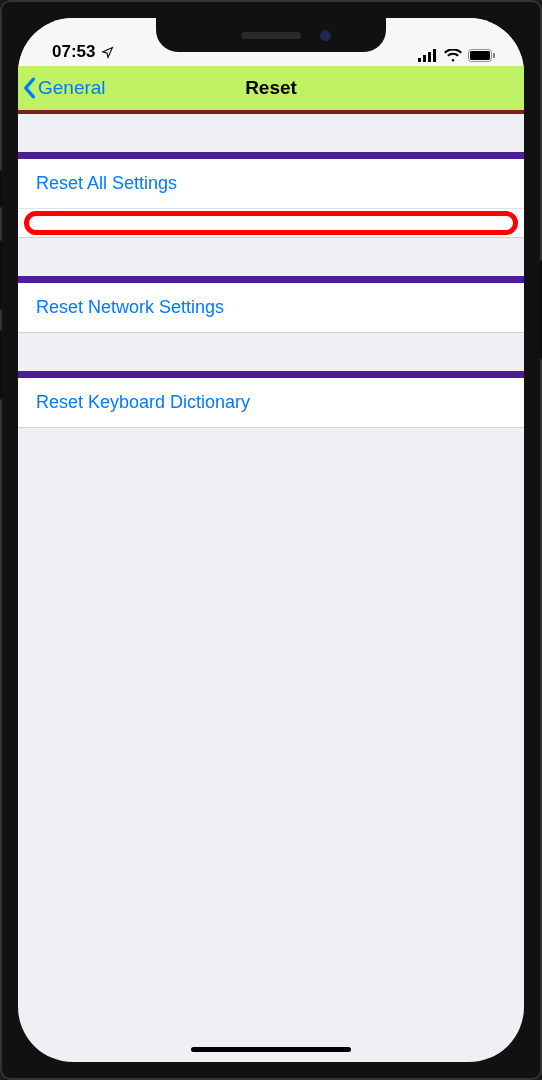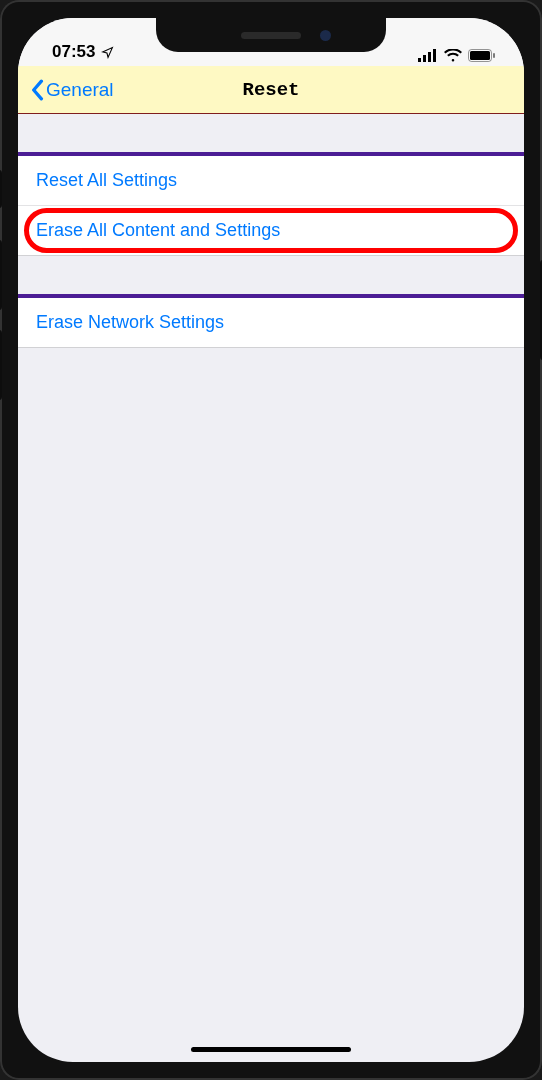--- a/index.html
+++ b/index.html
@@ -14,21 +14,21 @@
       height: 1080px;
       background: #1a1a1a;
       display: flex;
       align-items: center;
       justify-content: center;
     }
     .phone-frame {
       width: 542px;
       height: 1080px;
       background: #111;
-      border-radius: 19px;
+      border-radius: 10px;
       padding: 18px;
       position: relative;
       box-shadow: inset 0 0 0 2px #333;
     }
     .phone-side-btn {
       position: absolute;
       background: #0d0d0d;
       border-radius: 3px;
     }
     .btn-left-1 { left: -4px; top: 170px; width: 6px; height: 38px; }
@@ -88,62 +88,61 @@
       font-size: 17px;
       font-weight: 600;
     }
     .status-right {
       display: flex;
       align-items: center;
       gap: 6px;
     }
     .nav-bar {
       height: 48px;
-      background: #fef9c3;
-      border-bottom: 1px solid #7f1d1d;
-      display: flex;
-      align-items: center;
-      position: relative;
-      padding: 0 12px;
+      background: #bef264;
+      border-bottom: 4px solid #7f1d1d;
+      display: flex;
+      align-items: center;
+      position: relative;
+      padding: 0 4px;
     }
     .back-btn {
       display: flex;
       align-items: center;
       color: #007aff;
       font-size: 19px;
       gap: 2px;
     }
     .nav-title {
       position: absolute;
       left: 50%;
       transform: translateX(-50%);
       font-size: 19px;
       font-weight: 600;
       color: #000;
-      font-family: Liberation Mono, monospace;
     }
     .content {
       background: #efeff4;
     }
     .group-spacer {
       height: 38px;
     }
     .group-spacer-sm {
       height: 38px;
     }
     .cell {
       background: #fff;
       padding: 14px 18px;
       font-size: 18px;
       color: #007aff;
       border-bottom: 1px solid #e3e3e5;
       position: relative;
     }
     .cell:first-child {
-      border-top: 4px solid #4c1d95;
+      border-top: 7px solid #4c1d95;
     }
     .group .cell:last-child {
       border-bottom: 1px solid #d1d1d4;
     }
     .highlight-ring {
       position: absolute;
       top: 2px;
       left: 6px;
       right: 6px;
       bottom: 2px;
@@ -227,34 +226,36 @@
     </div>
 
     <div class="content">
       <div class="group-spacer"></div>
 
       <div class="group">
         <div class="cell">
           <span>Reset All Settings</span>
         </div>
         <div class="cell">
-          <span>Erase All Content and Settings</span>
           <div class="highlight-ring"></div>
         </div>
       </div>
 
       <div class="group-spacer-sm"></div>
 
       <div class="group">
         <div class="cell">
-          <span>Erase Network Settings</span>
+          <span>Reset Network Settings</span>
         </div>
       </div>
 
       <div class="group-spacer-sm"></div>
 
       <div class="group">
+        <div class="cell">
+          <span>Reset Keyboard Dictionary</span>
+        </div>
       </div>
     </div>
 
     <div class="home-indicator"></div>
   </div>
 </div>
 
 </body></html>

